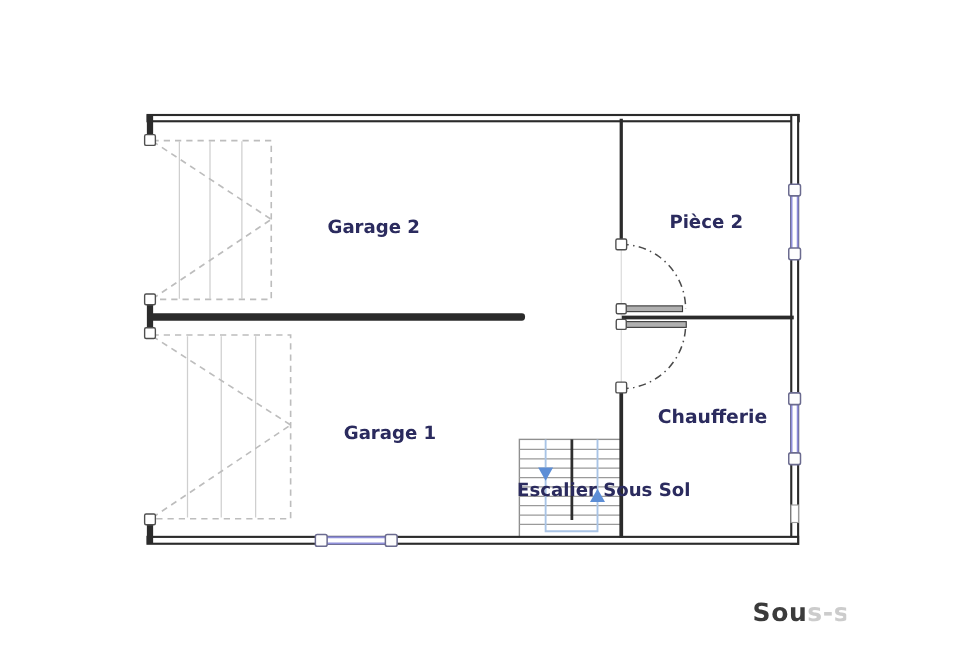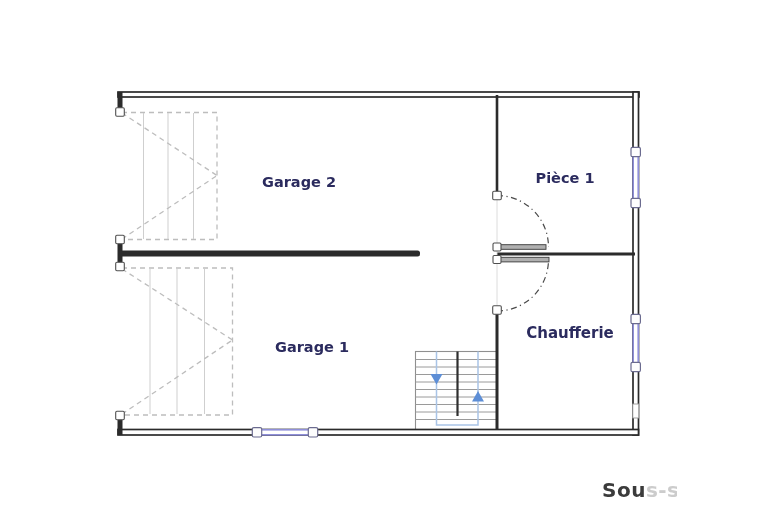--- a/index.html
+++ b/index.html
@@ -118,21 +118,22 @@
       <rect class="hinge" x="492.7" y="191.2" width="8.6" height="8.6" rx="1.2"></rect>
       <rect class="hinge" x="492.7" y="305.7" width="8.6" height="8.6" rx="1.2"></rect>
       <rect class="hinge" x="493" y="243" width="8" height="8" rx="1.2"></rect>
       <rect class="hinge" x="493" y="255.5" width="8" height="8" rx="1.2"></rect>
     </g>
 
     <rect class="notch" x="632.8" y="404" width="6" height="14"></rect>
   </svg>
 
   <div class="room-label lbl-lg" style="left:299px;top:182px;">Garage 2</div>
-  <div class="room-label lbl-lg" style="left:565px;top:178px;">Pièce 1</div>
+  <div class="room-label lbl-lg" style="left:565px;top:178px;">Pièce 2</div>
   <div class="room-label lbl-lg" style="left:312px;top:347px;text-align:center;">Garage 1</div>
   <div class="room-label lbl-md" style="left:570px;top:333px;">Chaufferie</div>
+  <div class="room-label lbl-lg" style="left:483px;top:393px;">Escalier Sous Sol</div>
 
   <div class="floor-title">
     <span>Sou</span><span class="faded">s-s</span><span>ol</span>
   </div>
 
 </div>
 
 </body></html>

